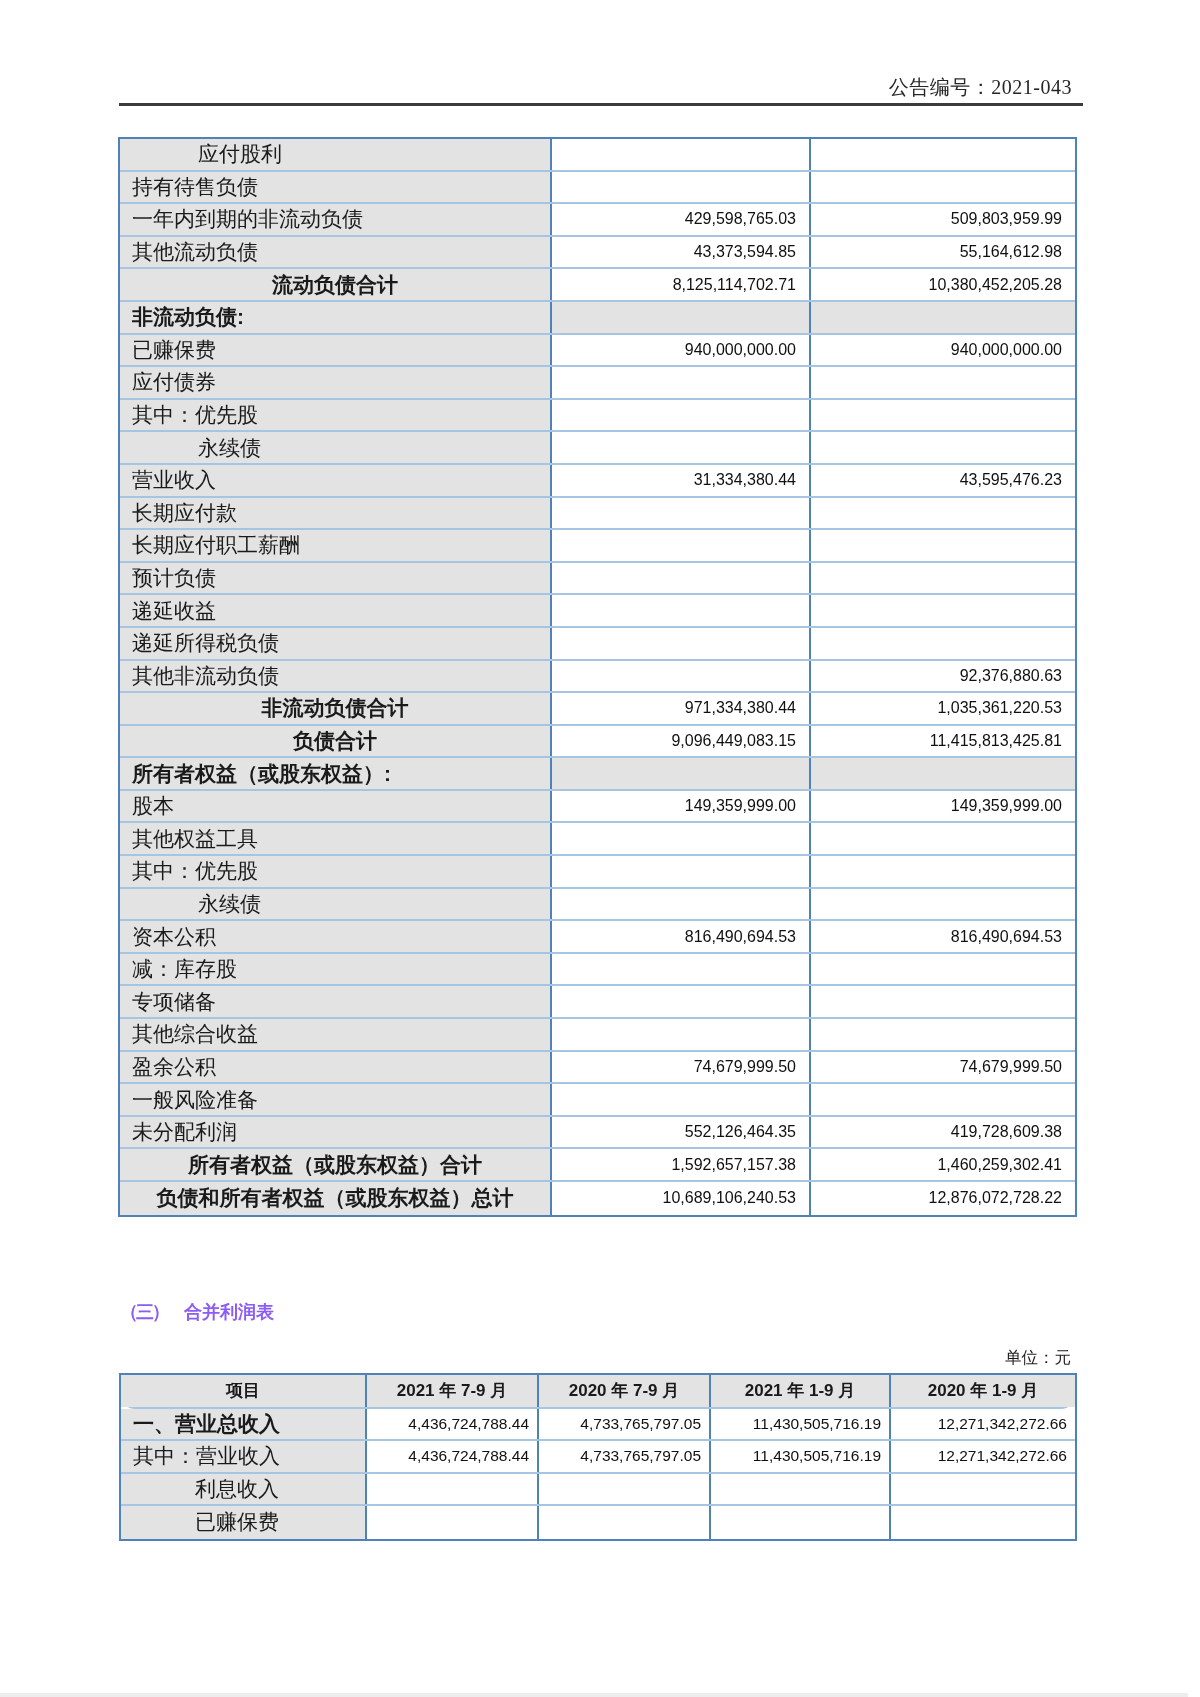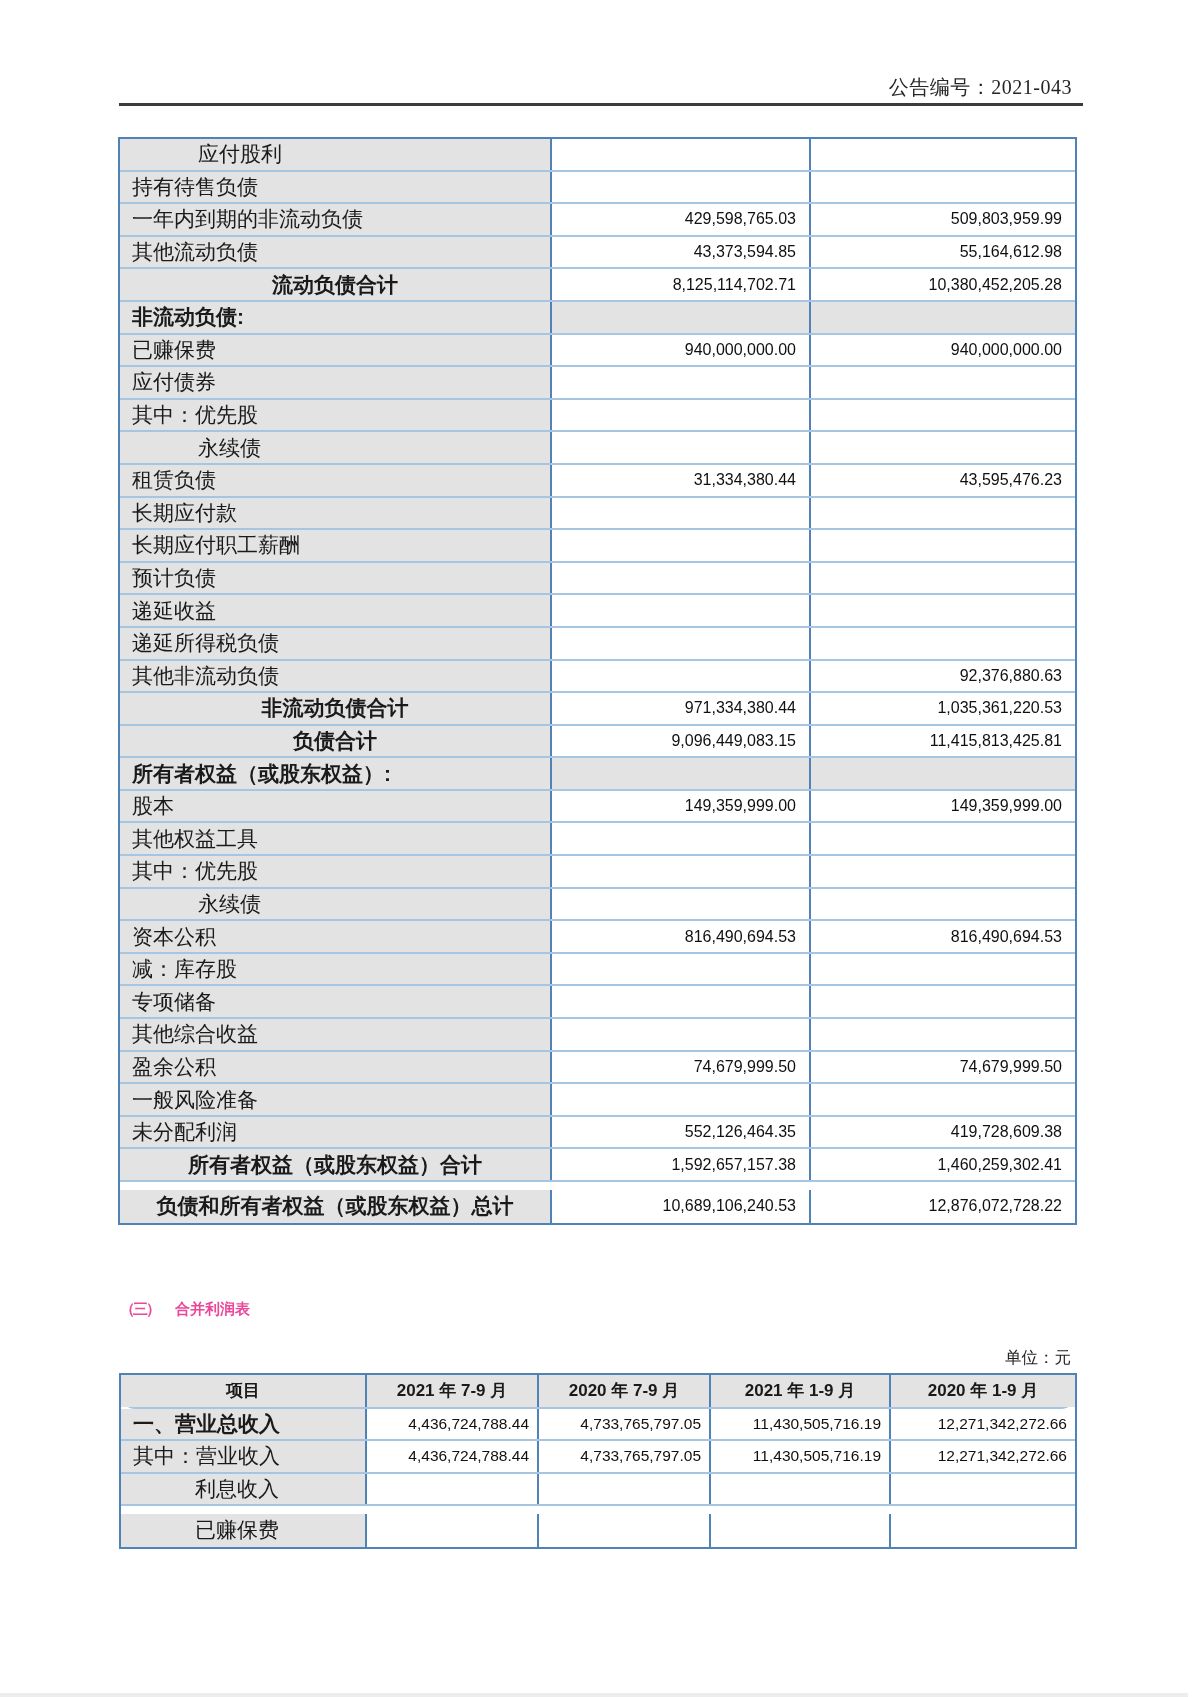--- a/index.html
+++ b/index.html
@@ -33,21 +33,21 @@
 
   .trow{
     display:grid;
     height:32.6px;
     box-sizing:border-box;
     border-bottom:2px solid var(--hline);
   }
   .t1 .trow{grid-template-columns:432px 259px 1fr;}
   .t2 .trow{grid-template-columns:246px 172px 172px 180px 1fr;height:32.5px;}
   .t2 .trow.head{height:33.5px;border-radius:14px;}
-  .dtable .trow:last-child{border-bottom:none;margin-top:8px;}
+  .dtable .trow:last-child{border-bottom:none;}
 
   .cell{
     display:flex;align-items:center;
     box-sizing:border-box;
     border-right:2px solid var(--vline);
     overflow:hidden;white-space:nowrap;
   }
   .cell:last-child{border-right:none;}
 
   .lab{
@@ -74,21 +74,21 @@
 
   .hcell{
     background:var(--gray);
     justify-content:center;
     font-weight:bold;
     font-size:17px;
   }
 
   .sec-title{
     position:absolute;left:120px;top:1300px;
-    font-size:15px;font-weight:bold;color:#ec4899;
+    font-size:18px;font-weight:bold;color:#8b5cf6;
   }
   .sec-title .num{margin-right:16px;letter-spacing:-2px;}
   .unit{
     position:absolute;right:117px;top:1347px;
     font-size:16.5px;color:#1c1c1c;
   }
   .bottom-edge{
     position:absolute;left:0;top:1693px;width:1200px;height:4px;
     background:#ededed;
   }
@@ -147,21 +147,21 @@
         <div class="cell lab">其中：优先股</div>
         <div class="cell val"></div>
         <div class="cell val"></div>
       </div>
       <div class="trow normal">
         <div class="cell lab ind">永续债</div>
         <div class="cell val"></div>
         <div class="cell val"></div>
       </div>
       <div class="trow normal">
-        <div class="cell lab">租赁负债</div>
+        <div class="cell lab">营业收入</div>
         <div class="cell val">31,334,380.44</div>
         <div class="cell val">43,595,476.23</div>
       </div>
       <div class="trow normal">
         <div class="cell lab">长期应付款</div>
         <div class="cell val"></div>
         <div class="cell val"></div>
       </div>
       <div class="trow normal">
         <div class="cell lab">长期应付职工薪酬</div>

